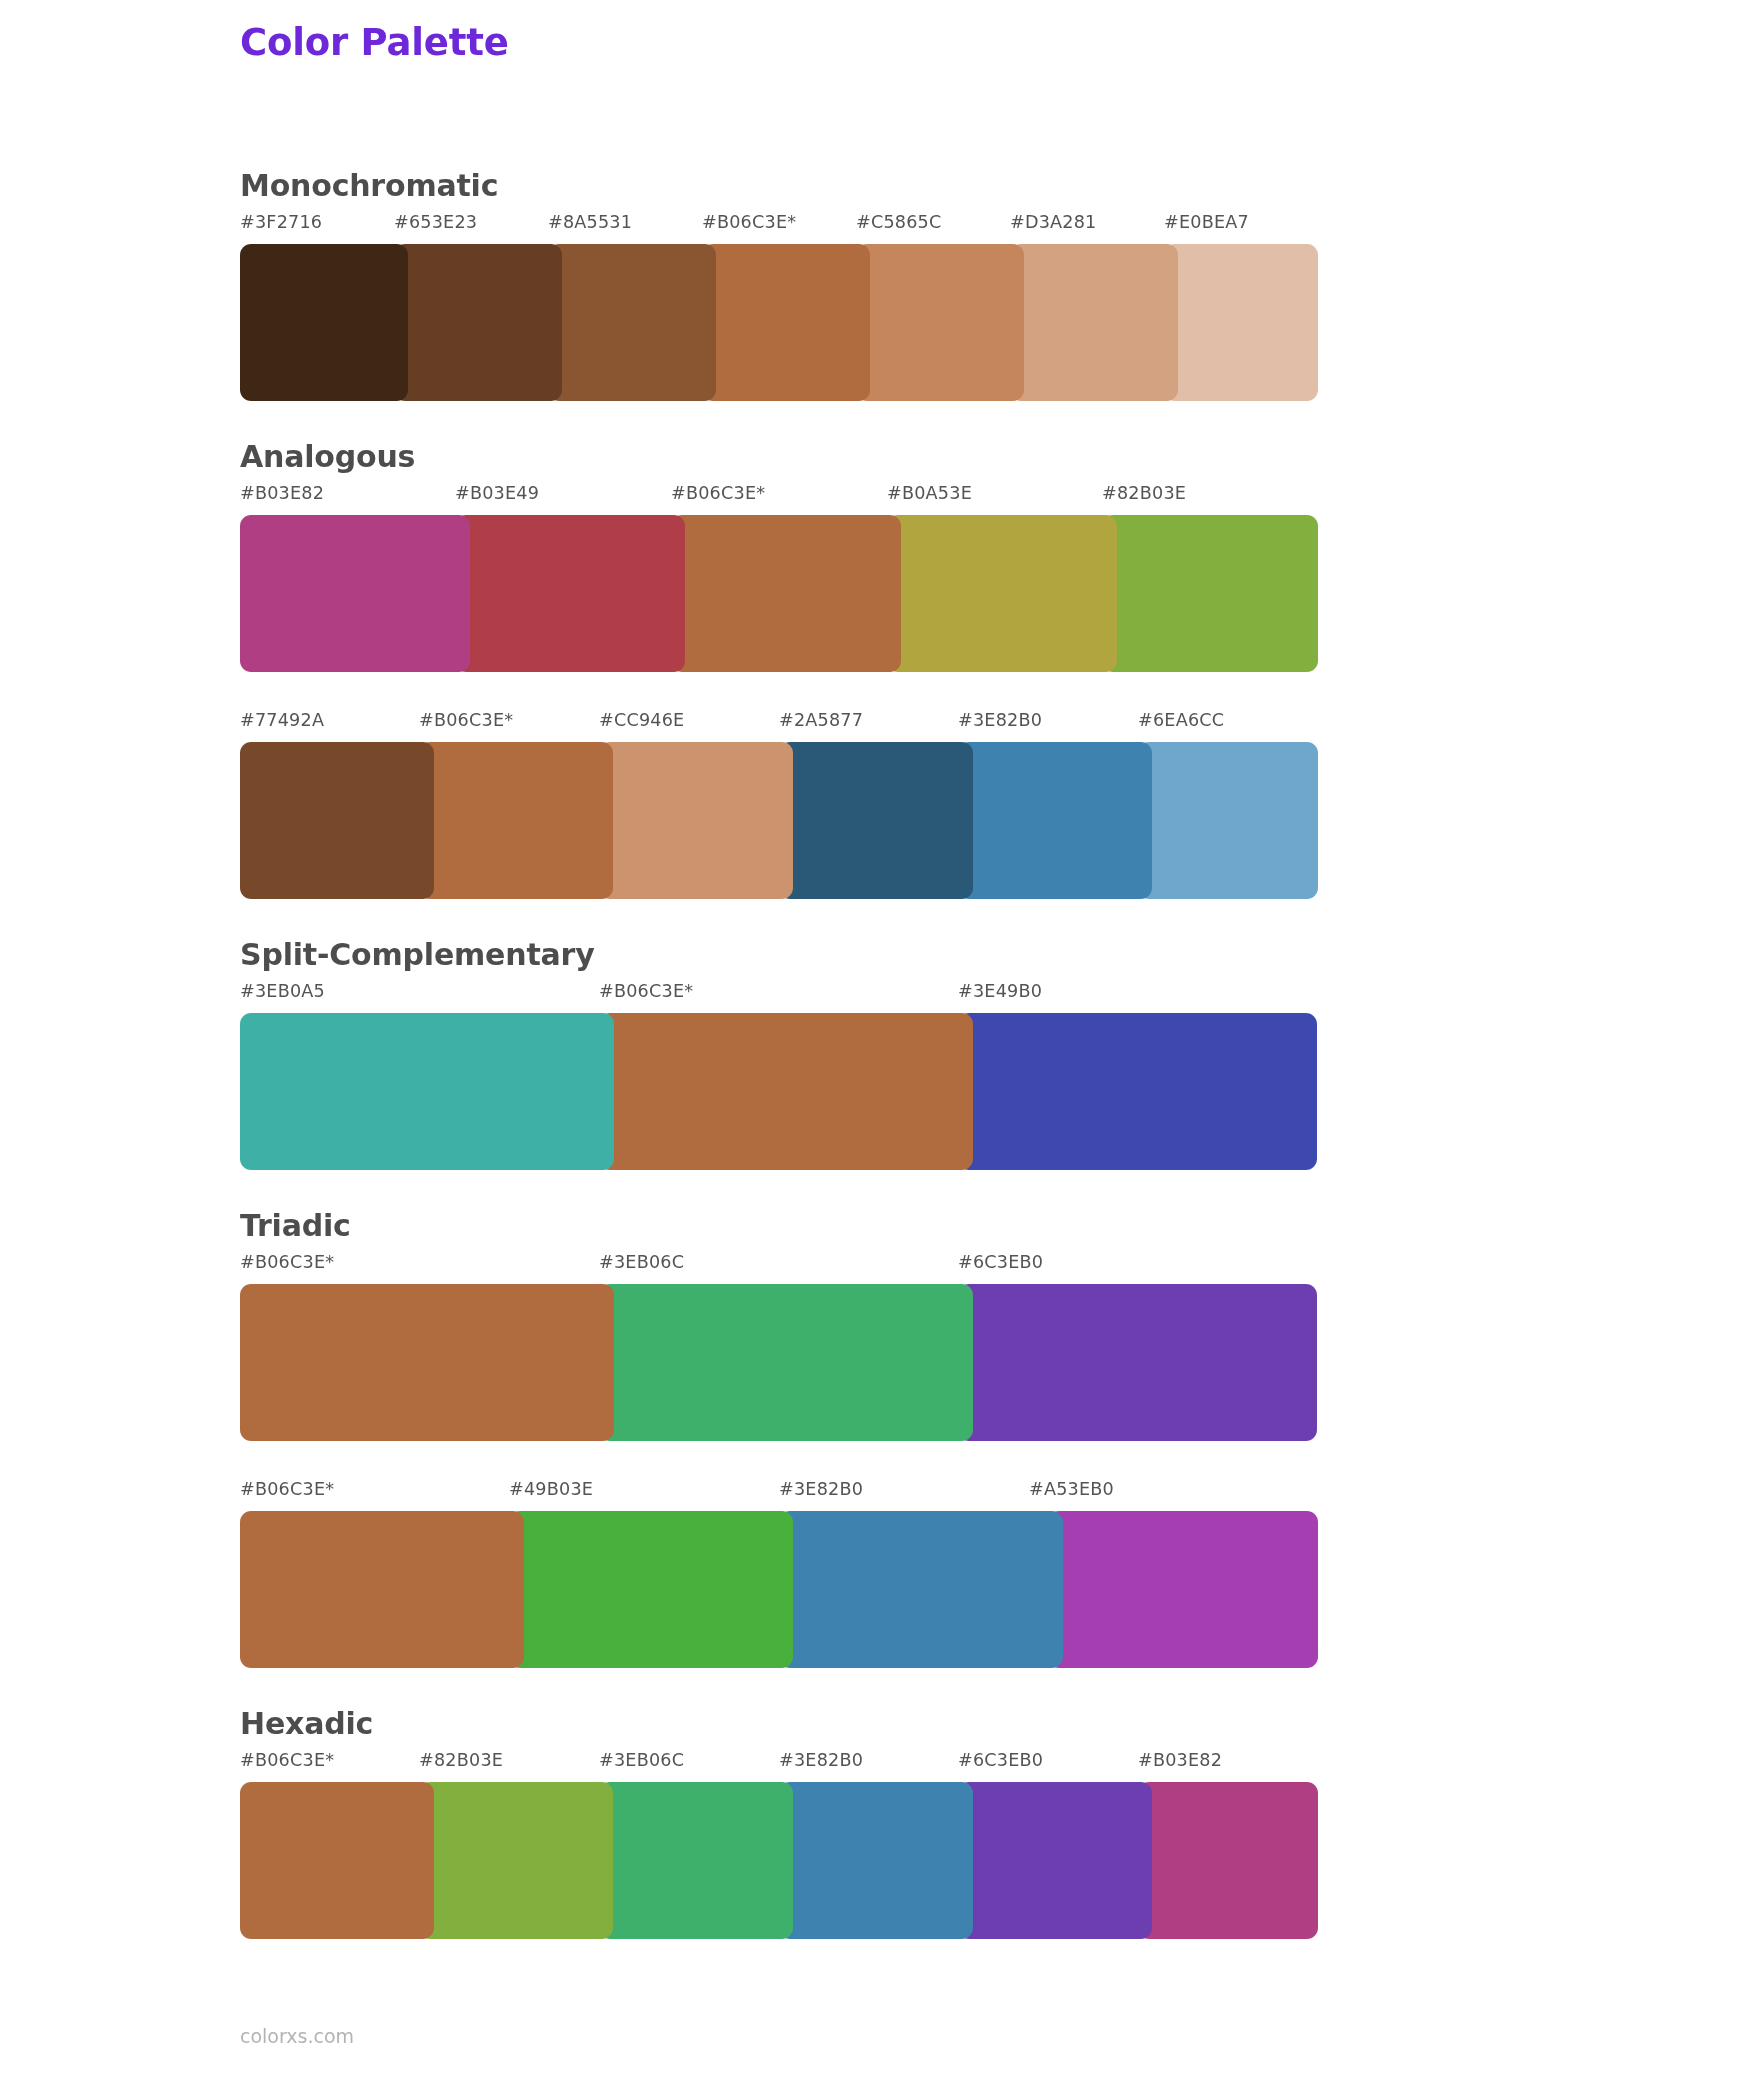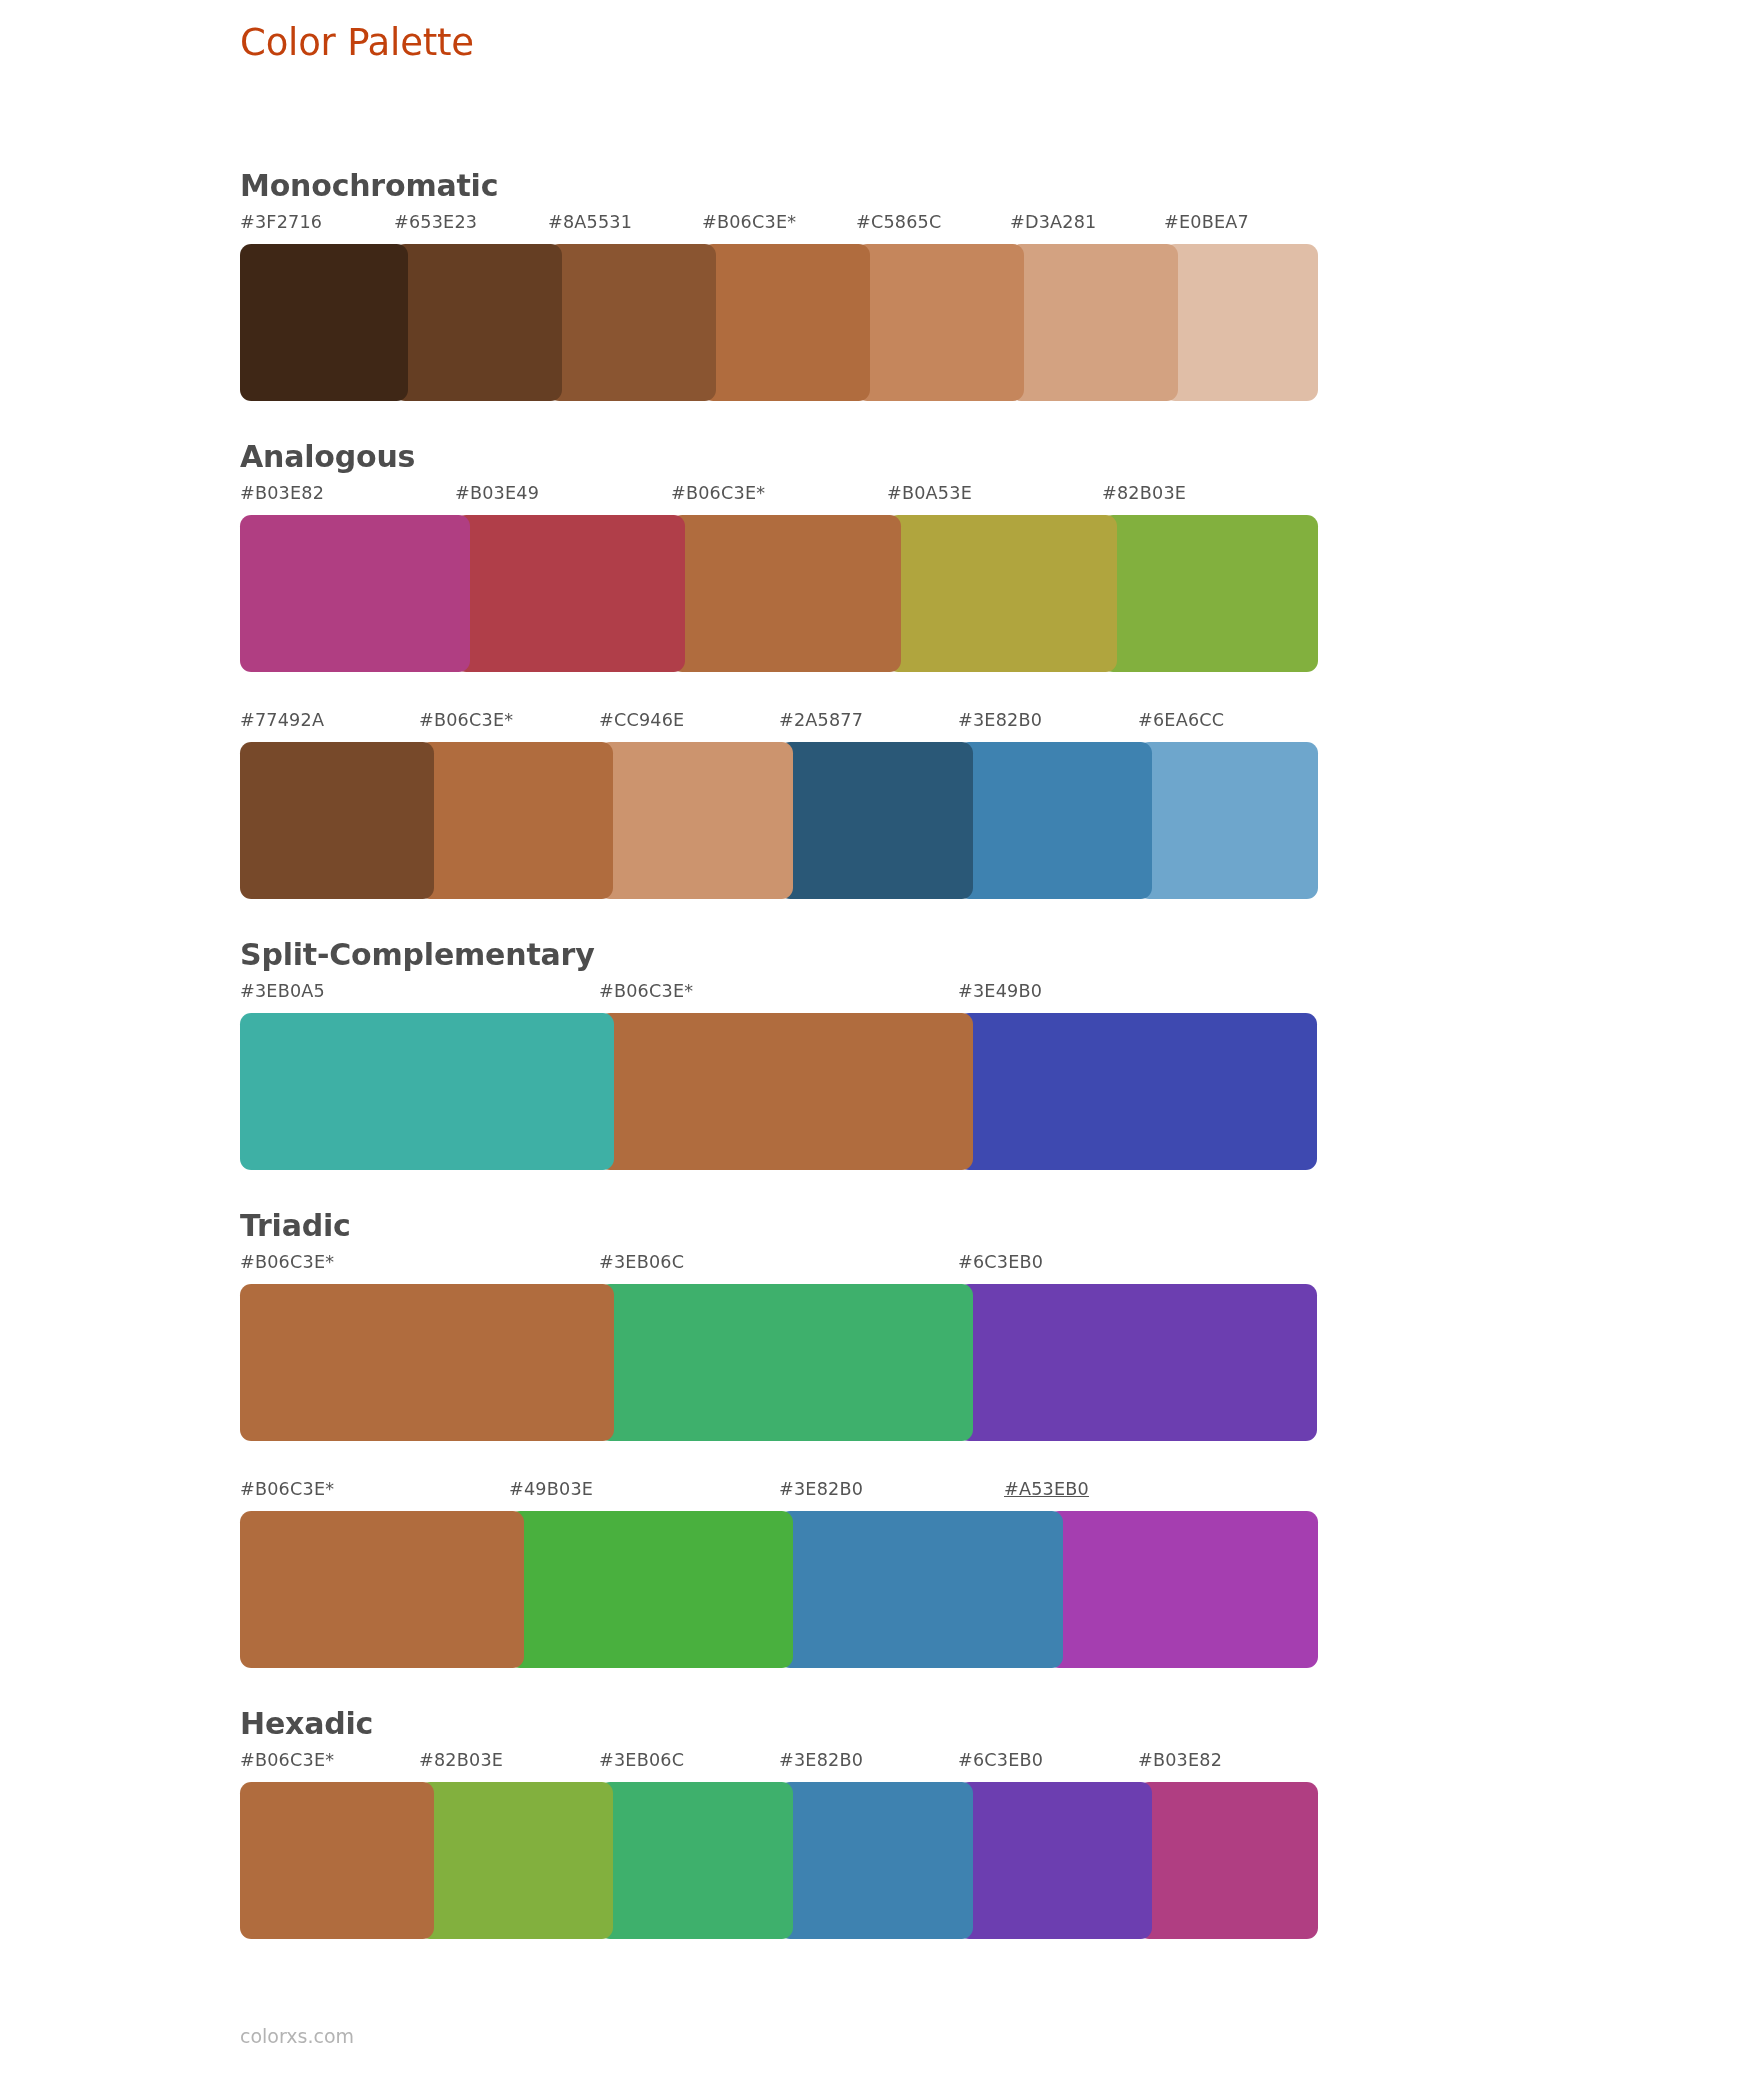--- a/index.html
+++ b/index.html
@@ -34,22 +34,22 @@
     font-size: 45px;
     font-weight: 700;
     color: #2b2b2b;
     letter-spacing: -0.4px;
     line-height: 1.25;
     margin: 0;
     white-space: nowrap;
   }
   .subtitle {
     font-size: 37px;
-    font-weight: 400;
-    color: #c2410c;
+    font-weight: 700;
+    color: #6d28d9;
     letter-spacing: -0.2px;
     line-height: 1.3;
     margin: 6.4px 0 0 0;
   }
 
   
   .sections {
     position: absolute;
     left: 0;
     top: 168px;
@@ -195,21 +195,21 @@
           <div class="swatch" title="#B06C3E*" style="left: 240px; width: 374px; height: 157px; background: rgb(176, 108, 62); z-index: 3;"></div>
           <div class="swatch" title="#3EB06C" style="left: 599px; width: 374px; height: 157px; background: rgb(62, 176, 108); z-index: 2;"></div>
           <div class="swatch" title="#6C3EB0" style="left: 958px; width: 359px; height: 157px; background: rgb(108, 62, 176); z-index: 1;"></div>
         </div>
       </div>
       <div class="section sec-gap">
         <div class="labels">
           <span class="label" style="left: 240px;">#B06C3E*</span>
           <span class="label" style="left: 509px;">#49B03E</span>
           <span class="label" style="left: 779px;">#3E82B0</span>
-          <span class="label" style="left: 1004px; text-decoration: underline;">#A53EB0</span>
+          <span class="label" style="left: 1029px;">#A53EB0</span>
         </div>
         <div class="swatches" style="height: 157px;">
           <div class="swatch" title="#B06C3E*" style="left: 240px; width: 284px; height: 157px; background: rgb(176, 108, 62); z-index: 4;"></div>
           <div class="swatch" title="#49B03E" style="left: 509px; width: 284px; height: 157px; background: rgb(73, 176, 62); z-index: 3;"></div>
           <div class="swatch" title="#3E82B0" style="left: 779px; width: 284px; height: 157px; background: rgb(62, 130, 176); z-index: 2;"></div>
           <div class="swatch" title="#A53EB0" style="left: 1048px; width: 270px; height: 157px; background: rgb(165, 62, 176); z-index: 1;"></div>
         </div>
       </div>
       <div class="section sec-gap">
         <div class="section-title">Hexadic</div>

